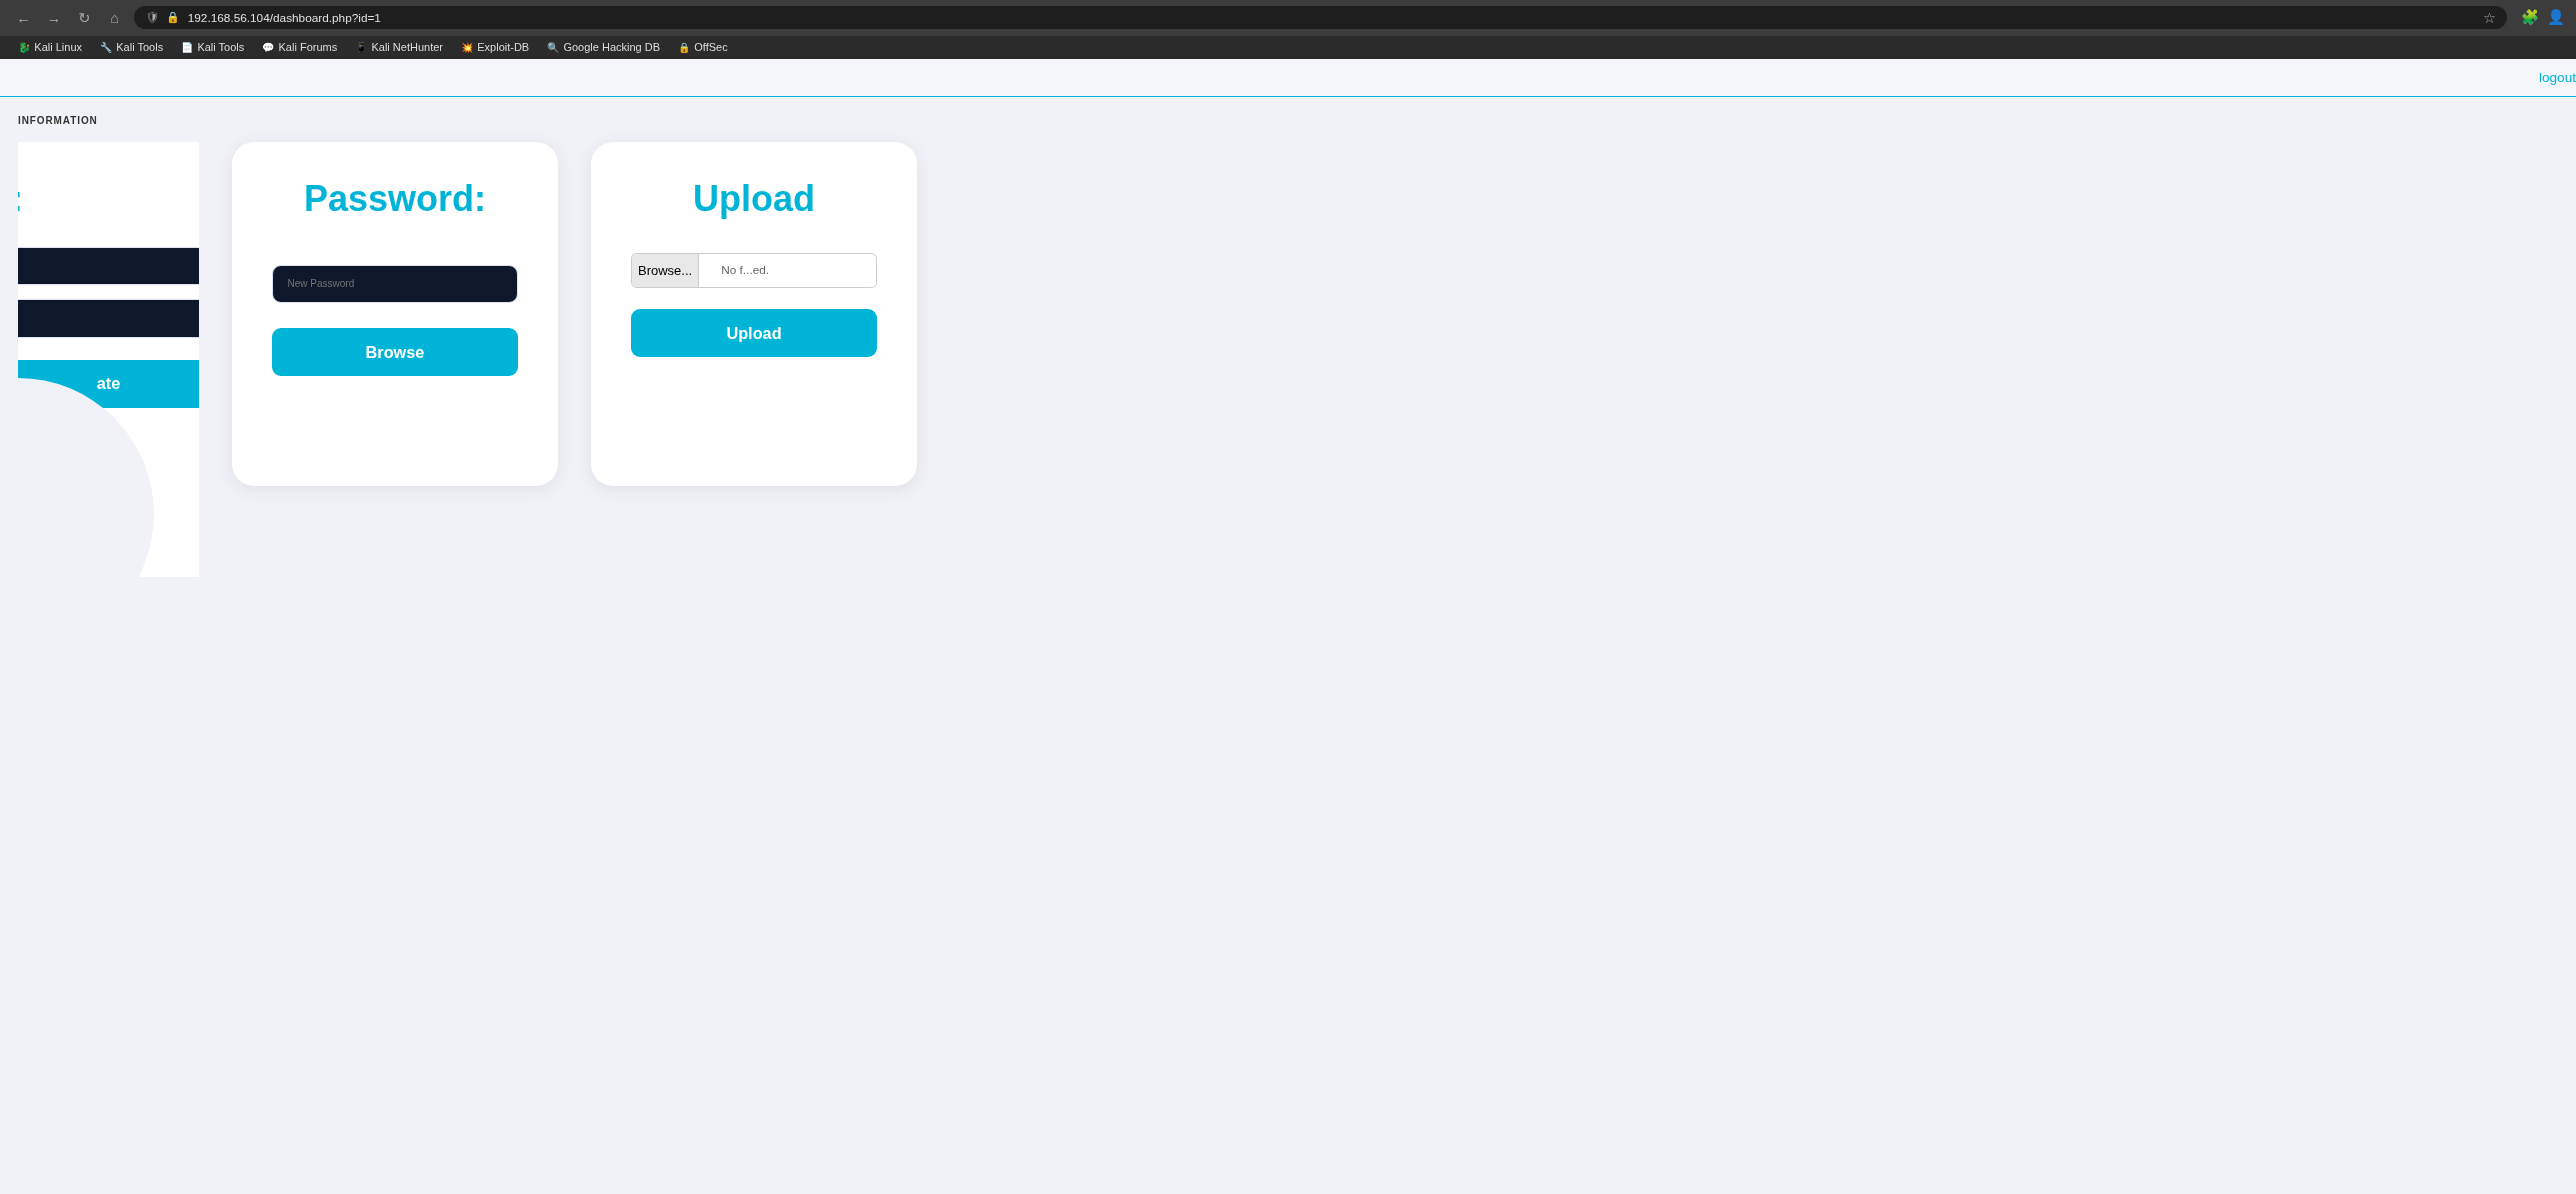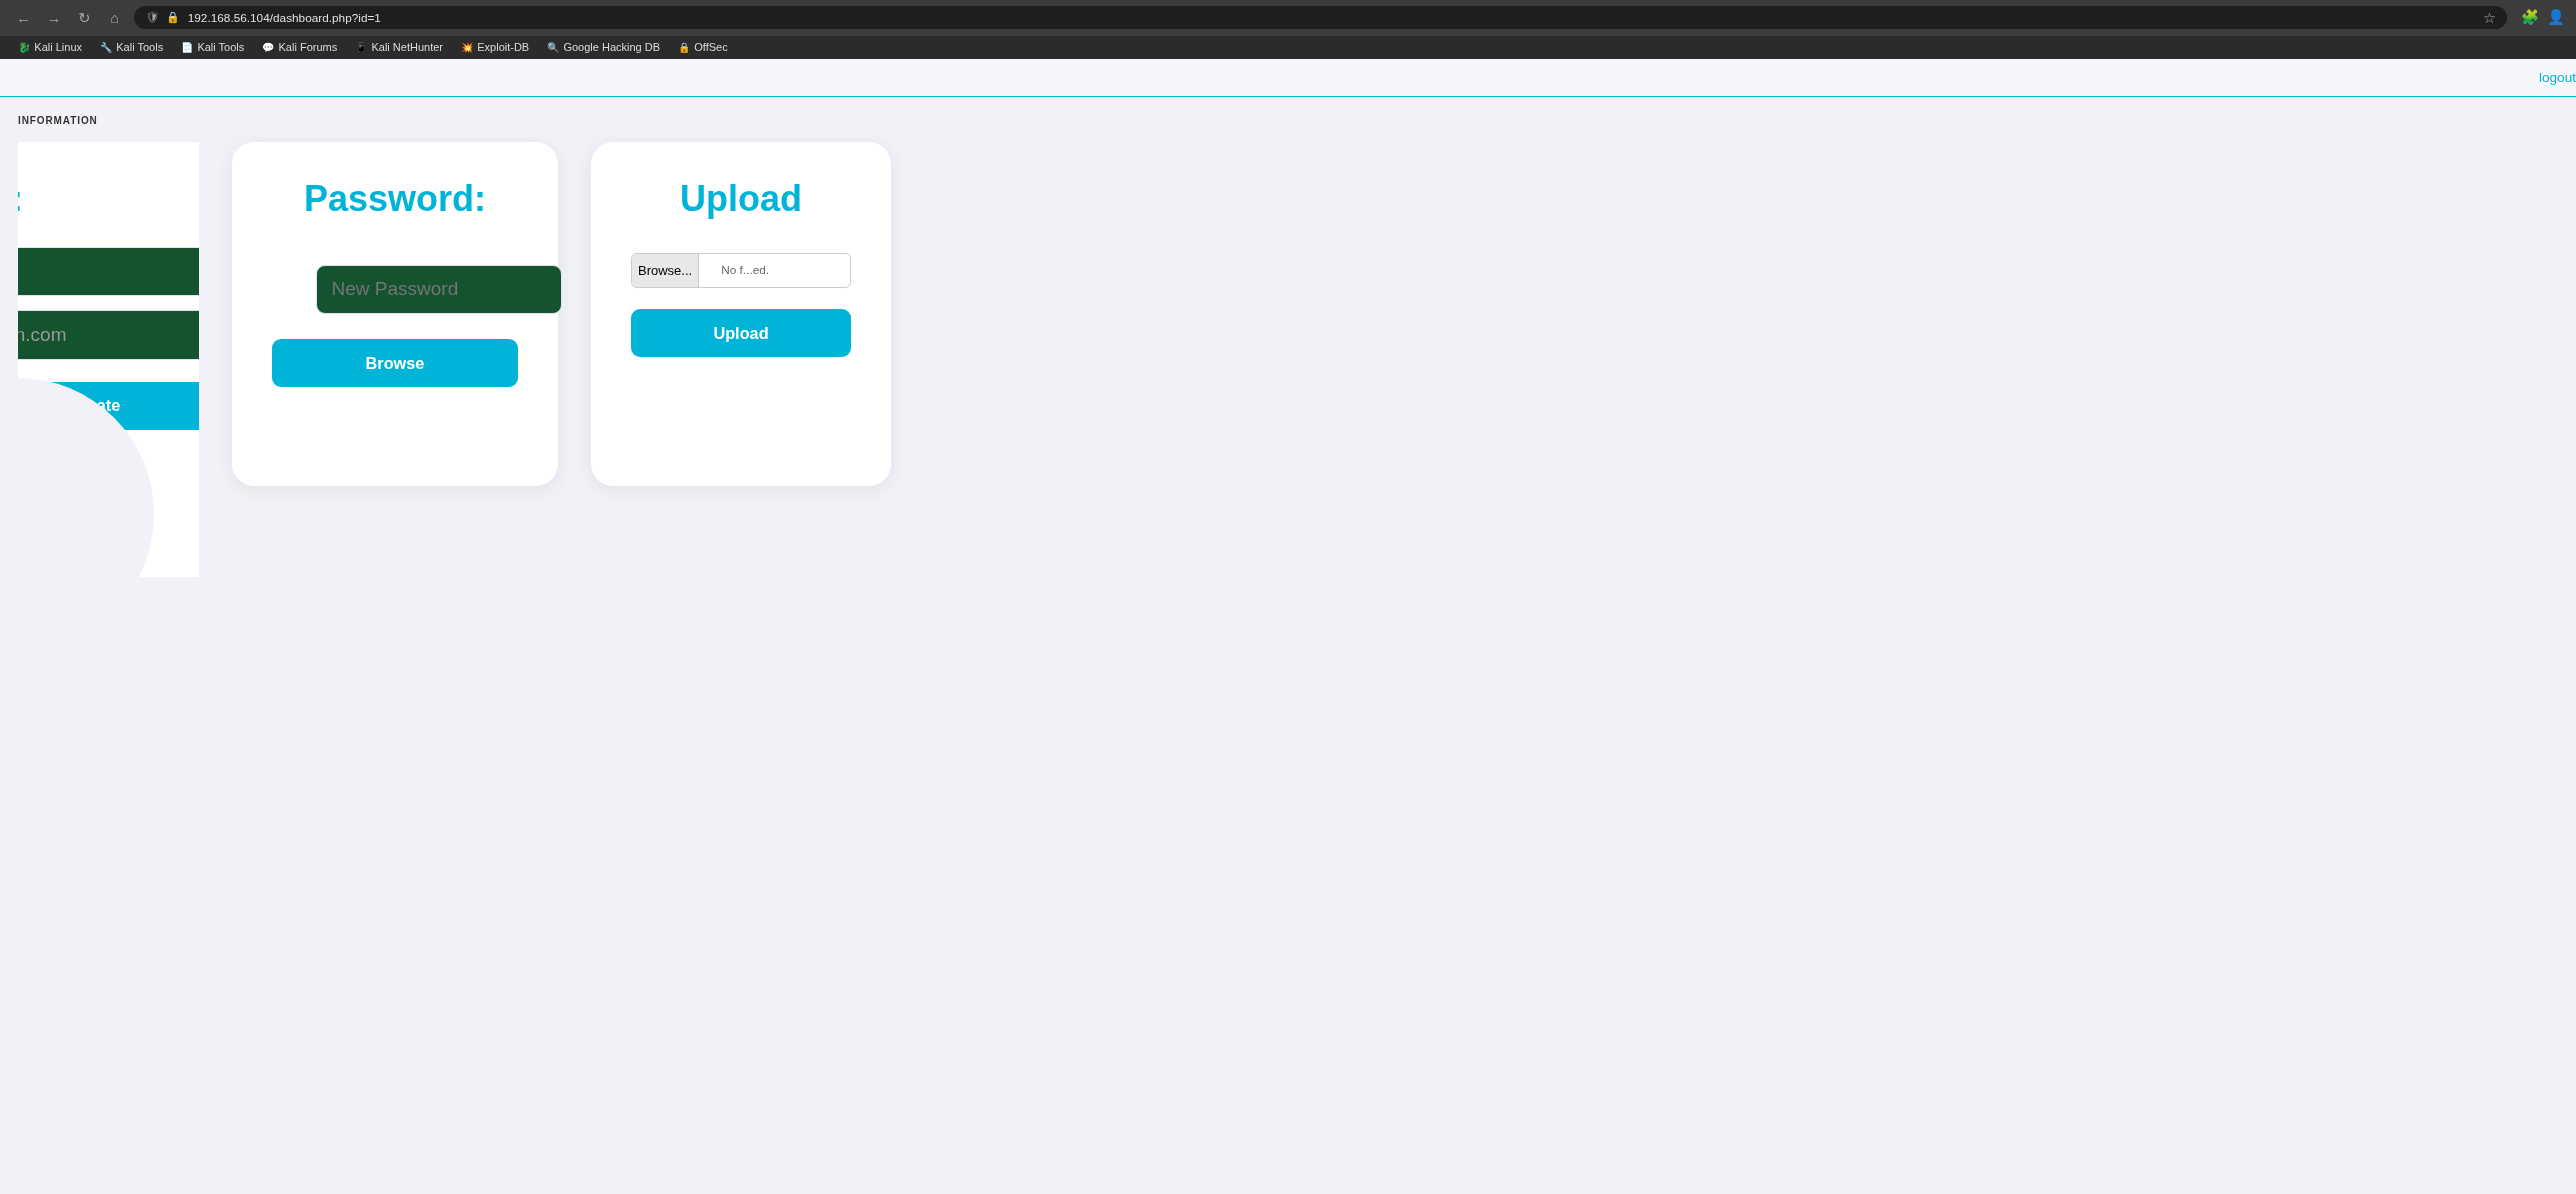--- a/index.html
+++ b/index.html
@@ -97,26 +97,25 @@
       font-size: 13.6px;
       cursor: pointer;
       text-decoration: none;
     }
 
     .form-input {
       width: 100%;
       padding: 12.7px 14.5px;
       border: 1.4px solid #dde3f0;
       border-radius: 9px;
-      font-size: 19px;
+      font-size: 10px;
       color: #999;
       outline: none;
       margin-bottom: 14.5px;
-      background: #14532d;
-      margin-left: 44px;
+      background: #0f172a;
     }
 
     .btn-primary {
       width: 100%;
       padding: 14.5px;
       background: #00b4d8;
       color: white;
       border: none;
       border-radius: 9px;
       font-size: 16.3px;
@@ -232,21 +231,21 @@
           <div style="position:absolute; bottom:-73px; left:-36px; width:272px; height:272px; background:#f0f2f8; border-radius:50%; z-index:0;"></div>
         </div>
       </div>
 
       <div style="background:white; border-radius:22px; padding:36px 40px; box-shadow:0 3.6px 18px rgba(0,0,0,0.07); width:326px; min-height:344px; flex-shrink:0; margin-top:18px;">
         <div style="font-size:36px; font-weight:bold; color:#00b4d8; margin-bottom:45px; text-align:center;">Password:</div>
         <input class="form-input" type="password" style="margin-bottom: 18px;" placeholder="New Password">
         <button class="btn-primary">Browse</button>
       </div>
 
-      <div style="background:white; border-radius:22px; padding:36px 40px; box-shadow:0 3.6px 18px rgba(0,0,0,0.07); width:300px; min-height:344px; flex-shrink:0; margin-top:18px;">
+      <div style="background:white; border-radius:22px; padding:36px 40px; box-shadow:0 3.6px 18px rgba(0,0,0,0.07); width:326px; min-height:344px; flex-shrink:0; margin-top:18px;">
         <div style="font-size:36px; font-weight:bold; color:#00b4d8; margin-bottom:33px; text-align:center;">Upload</div>
         <div class="file-input-wrapper">
           <button class="file-browse-btn">Browse...</button>
           <span class="file-name-display">No f...ed.</span>
         </div>
         <button class="btn-primary">Upload</button>
       </div>
 
     </div>
   </div>

